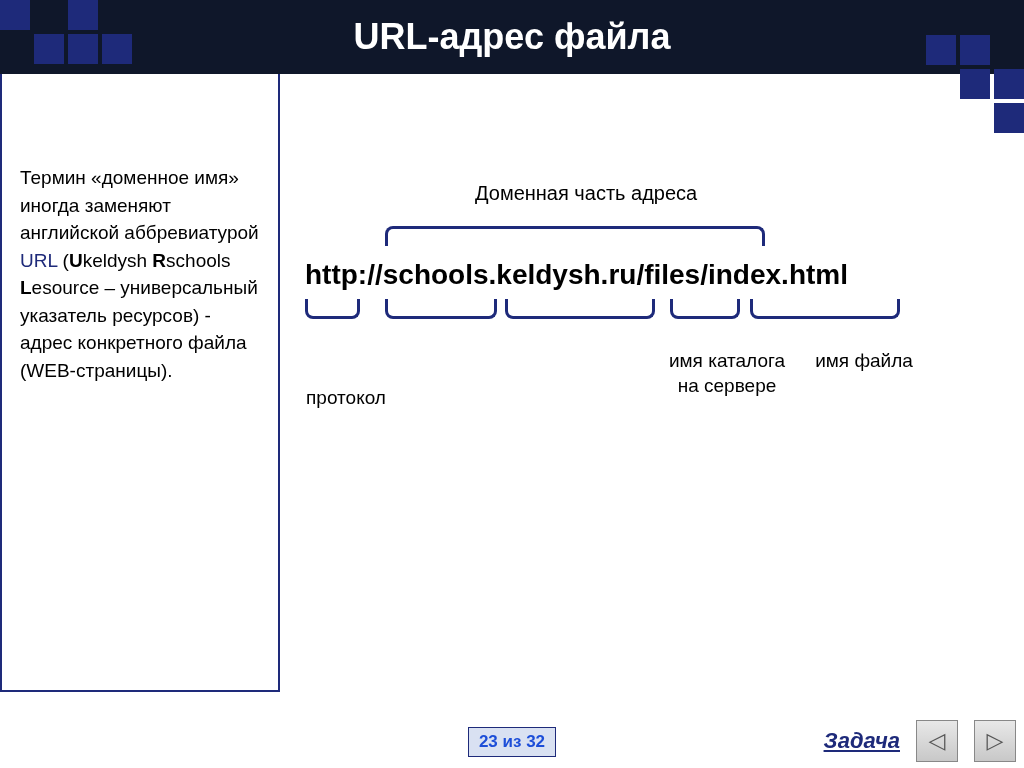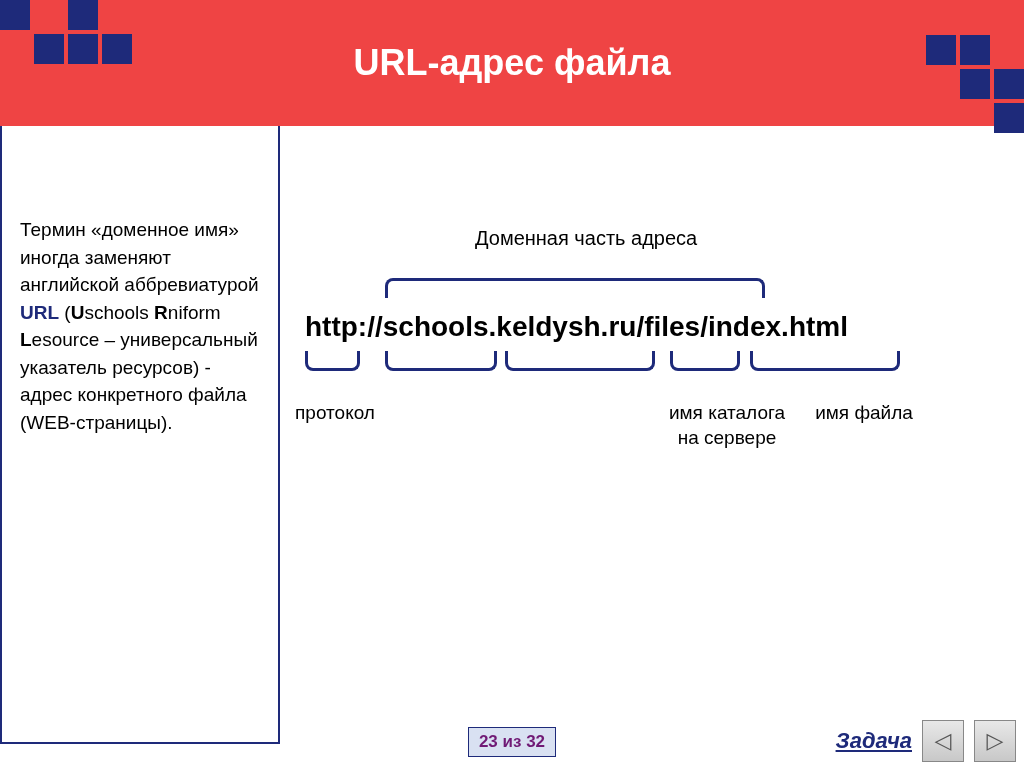--- a/index.html
+++ b/index.html
@@ -5,22 +5,22 @@
   * { margin: 0; padding: 0; box-sizing: border-box; }
   body {
     width: 1024px;
     height: 768px;
     background: #fff;
     font-family: Arial, sans-serif;
     position: relative;
     overflow: hidden;
   }
   .header {
-    background: #ef4444;
-    height: 126px;
+    background: #0f172a;
+    height: 74px;
     display: flex;
     align-items: center;
     justify-content: center;
     position: relative;
   }
   .title {
     color: #fff;
     font-size: 36px;
     font-weight: bold;
     text-align: center;
@@ -50,21 +50,21 @@
   .sidebar {
     width: 280px;
     padding: 90px 18px 18px 18px;
     border-right: 2px solid #1e2a7a;
     border-left: 2px solid #1e2a7a;
     border-bottom: 2px solid #1e2a7a;
     font-size: 19px;
     line-height: 1.45;
     color: #000;
   }
-  .sidebar .hl { color: #1e2a7a; font-weight: bold; }
+  .sidebar .hl { color: #1e2a7a; font-weight: normal; }
   .main {
     flex: 1;
     position: relative;
     padding: 60px 18px 18px 18px;
   }
   .url {
     position: absolute;
     left: 25px;
     top: 185px;
     font-size: 28px;
@@ -76,21 +76,21 @@
   .top-bracket {
     position: absolute;
     top: 152px;
     height: 20px;
     border: 3px solid #1e2a7a;
     border-bottom: none;
     border-radius: 8px 8px 0 0;
   }
   .top-label {
     position: absolute;
-    top: 101px;
+    top: 108px;
     font-size: 20px;
     color: #000;
     text-align: right;
   }
   .bot-bracket {
     position: absolute;
     top: 225px;
     height: 20px;
     border: 3px solid #1e2a7a;
     border-top: none;
@@ -113,29 +113,29 @@
     display: flex;
     align-items: center;
     justify-content: center;
   }
   .pager {
     background: #d9e1f2;
     border: 1px solid #1e2a7a;
     padding: 4px 10px;
     font-size: 17px;
     font-weight: bold;
-    color: #701a75;
+    color: #1d4ed8;
   }
   .footer-right {
     position: absolute;
     right: 8px;
     bottom: 6px;
     display: flex;
     align-items: flex-end;
-    gap: 10px;
+    gap: 16px;
   }
   .task-link {
     color: #1e2a7a;
     font-size: 22px;
     font-weight: bold;
     font-style: italic;
     text-decoration: underline;
     margin-bottom: 8px;
   }
   .nav-btn {
@@ -174,30 +174,30 @@
       <div class="sq"></div>
       <div class="sq"></div>
     <div class="sq empty"></div>
       <div class="sq empty"></div>
       <div class="sq"></div>
   </div>
 </div>
 
 <div class="content">
   <div class="sidebar">
-    <span>Термин «доменное имя» иногда заменяют английской аббревиатурой </span><span class="hl">URL</span><span> (</span><b>U</b><span>schools </span><b>R</b><span>niform </span><b>L</b><span>esource – универсальный указатель ресурсов) - адрес конкретного файла (WEB-страницы).</span>
+    <span>Термин «доменное имя» иногда заменяют английской аббревиатурой </span><span class="hl">URL</span><span> (</span><b>U</b><span>keldysh </span><b>R</b><span>schools </span><b>L</b><span>esource – универсальный указатель ресурсов) - адрес конкретного файла (WEB-страницы).</span>
   </div>
 
   <div class="main">
     <div class="top-label" style="left: 195px;">Доменная часть адреса</div>
     <div class="top-bracket" style="left: 105px; width: 380px;"></div>
     <div class="url">http://schools.keldysh.ru/files/index.html</div>
 
   <div class="bot-bracket" style="left: 25px; width: 55px;"></div>
-      <div class="bot-label" style="left: 0; width: 110px;">протокол</div>
+      <div class="bot-label" style="left: 11px; width: 110px; margin-top: 37px;">протокол</div>
       <div class="bot-bracket" style="left: 105px; width: 112px;"></div>
       <div class="bot-bracket" style="left: 225px; width: 150px;"></div>
       <div class="bot-bracket" style="left: 390px; width: 70px;"></div>
       <div class="bot-label" style="left: 382px; width: 130px;">имя каталога на сервере</div>
       <div class="bot-bracket" style="left: 470px; width: 150px;"></div>
       <div class="bot-label" style="left: 534px; width: 100px;">имя файла</div>
     </div>
 </div>
 
 <div class="footer">

